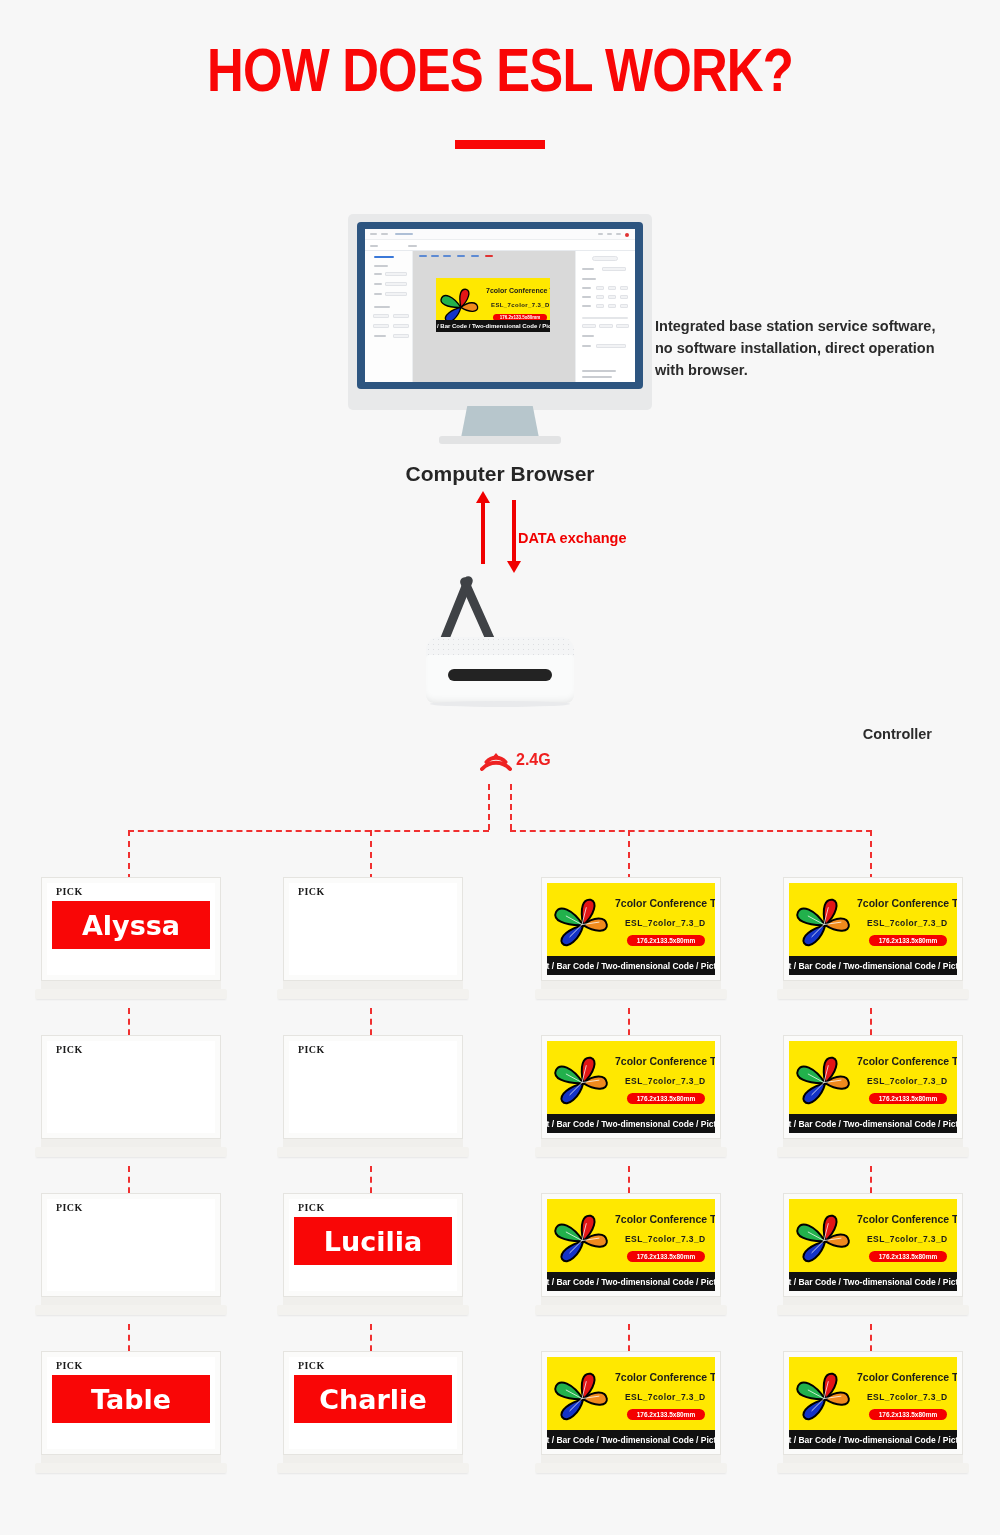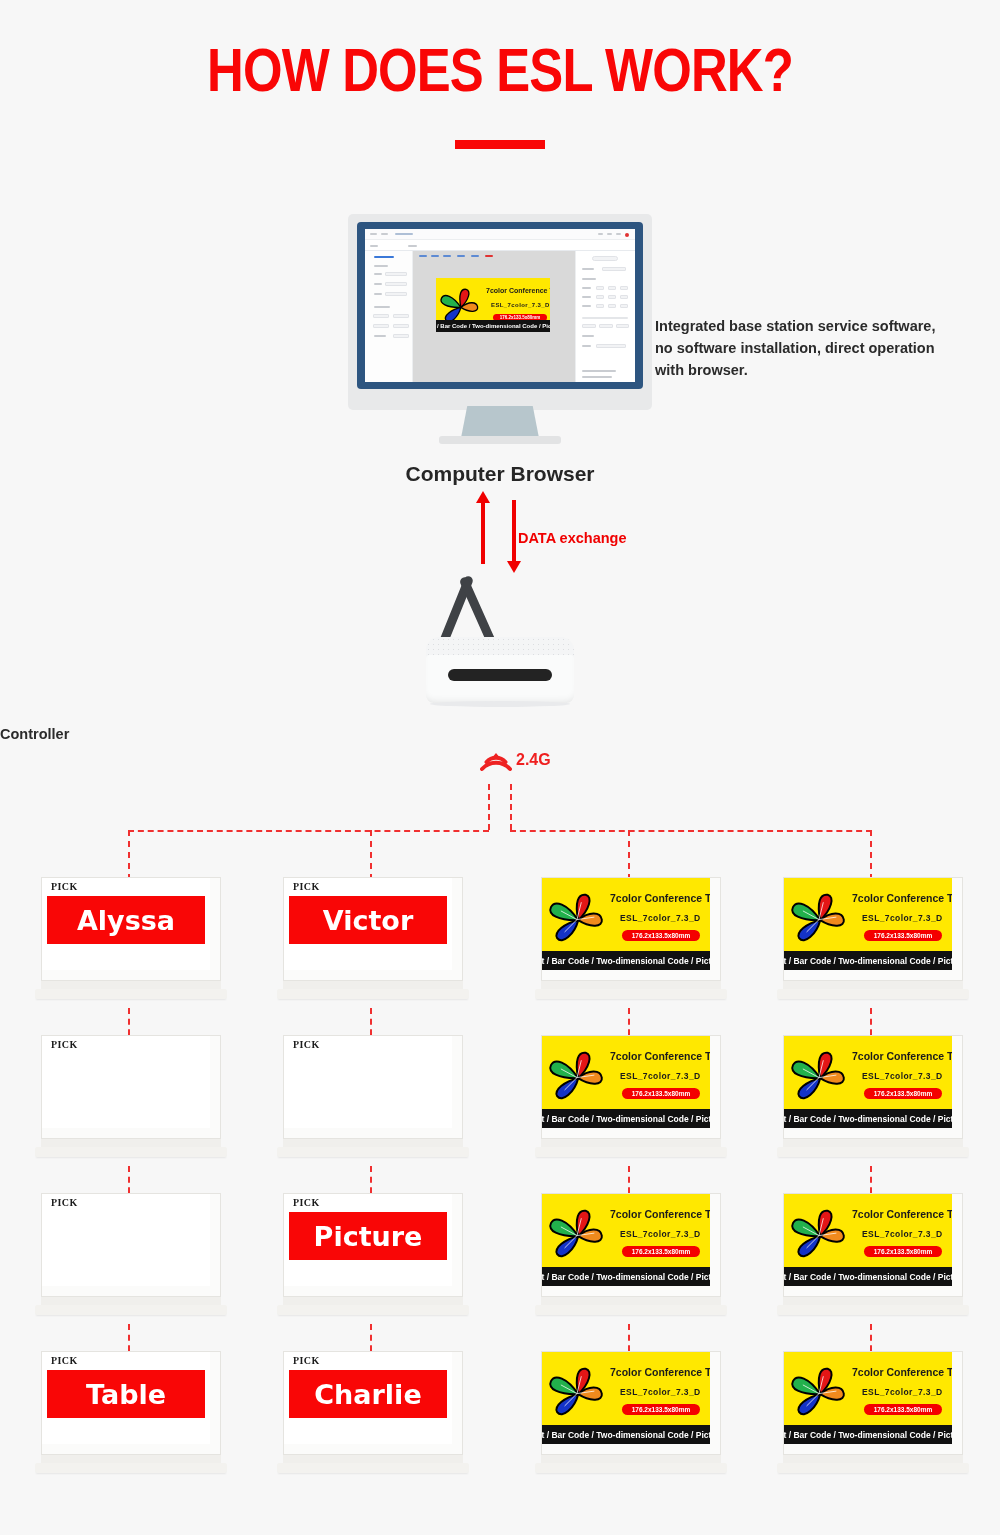--- a/index.html
+++ b/index.html
@@ -90,21 +90,21 @@
     font-size:14.5px; font-weight:bold; line-height:1.5;
     color:#2b2b2b;
   }
 
   
   .cap-computer {
     position:absolute; left:0; top:462px; width:1000px; text-align:center;
     font-size:21px; font-weight:bold; color:#262626;
   }
   .cap-controller {
-    position:absolute; left:0; top:726px; width:932px; text-align:left;
+    position:absolute; left:0; top:726px; width:932px; text-align:right;
     font-size:14.5px; font-weight:bold; color:#2b2b2b;
   }
   .data-exchange {
     position:absolute; left:518px; top:530px;
     font-size:14.5px; font-weight:bold; color:#f00000;
   }
   .g24 {
     position:absolute; left:516px; top:751px;
     font-size:16px; font-weight:bold; color:#ef2020;
   }
@@ -152,20 +152,21 @@
   
   .dash-v { position:absolute; width:0; border-left:2.5px dashed #f03030; }
   .dash-h { position:absolute; height:0; border-top:2.5px dashed #f03030; }
 
   
   .dev { position:absolute; width:180px; }
   .dev-frame {
     position:relative; width:180px; height:104px;
     background:#fbfbfa; border:1px solid #e5e4e0;
     box-shadow:0 1px 0 #eceae5;
+    padding:5px;
   }
   .dev-stand {
     position:relative; width:180px; height:8px; margin-top:0;
     background:#f0efec;
   }
   .dev-base {
     position:relative; width:192px; height:10px; margin-left:-6px;
     background:#f3f2ef; border-radius:2px;
     box-shadow:0 2px 2px -1px rgba(0,0,0,.07);
   }
@@ -383,43 +384,40 @@
           </div>
         </div>
       </div>
       <div class="dev-stand"></div>
       <div class="dev-base"></div>
     </div>
     <div class="dev" style="left: 283px; top: 877px;">
       <div class="dev-frame">
         <div class="nt">
           <div class="nt-pick">PICK</div>
+        </div>
+      </div>
+      <div class="dev-stand"></div>
+      <div class="dev-base"></div>
+    </div>
+    <div class="dev" style="left: 283px; top: 1035px;">
+      <div class="dev-frame">
+        <div class="nt">
+          <div class="nt-pick">PICK</div>
+        </div>
+      </div>
+      <div class="dev-stand"></div>
+      <div class="dev-base"></div>
+    </div>
+    <div class="dev" style="left: 283px; top: 1193px;">
+      <div class="dev-frame">
+        <div class="nt">
+          <div class="nt-pick">PICK</div>
           <div class="nt-band">
-            <span class="nt-name">Victor</span>
-          </div>
-        </div>
-      </div>
-      <div class="dev-stand"></div>
-      <div class="dev-base"></div>
-    </div>
-    <div class="dev" style="left: 283px; top: 1035px;">
-      <div class="dev-frame">
-        <div class="nt">
-          <div class="nt-pick">PICK</div>
-        </div>
-      </div>
-      <div class="dev-stand"></div>
-      <div class="dev-base"></div>
-    </div>
-    <div class="dev" style="left: 283px; top: 1193px;">
-      <div class="dev-frame">
-        <div class="nt">
-          <div class="nt-pick">PICK</div>
-          <div class="nt-band">
-            <span class="nt-name">Picture</span>
+            <span class="nt-name">Lucilia</span>
           </div>
         </div>
       </div>
       <div class="dev-stand"></div>
       <div class="dev-base"></div>
     </div>
     <div class="dev" style="left: 283px; top: 1351px;">
       <div class="dev-frame">
         <div class="nt">
           <div class="nt-pick">PICK</div>

